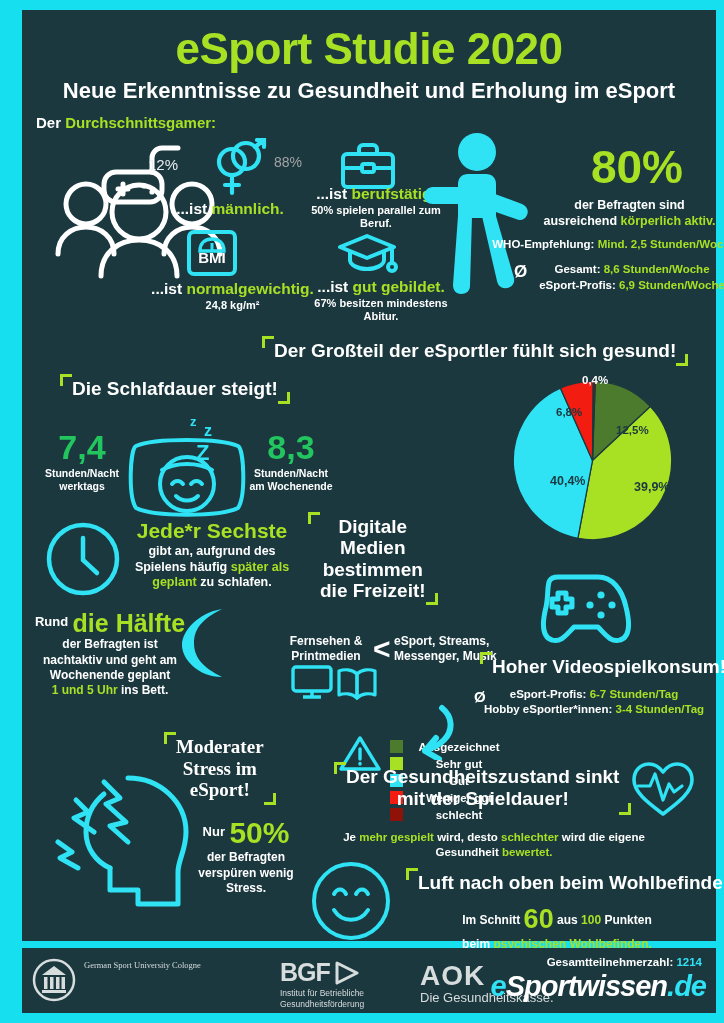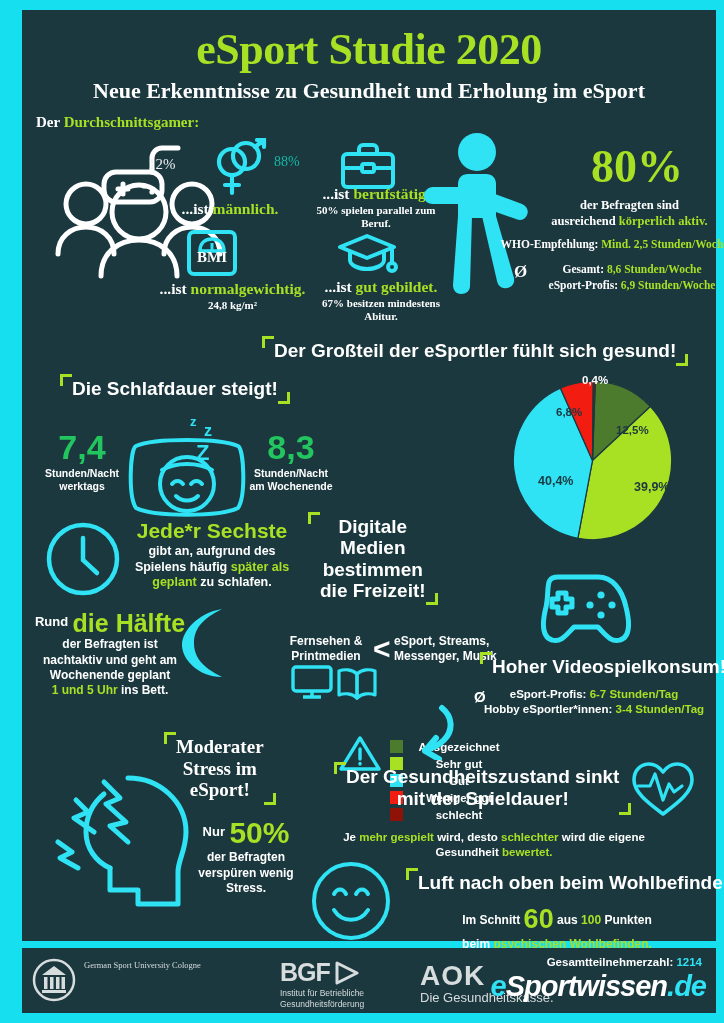--- a/index.html
+++ b/index.html
@@ -2,30 +2,30 @@
 <html><head>
 <meta charset="utf-8">
 <style>
   html,body{margin:0;padding:0;background:#0a1416;}
   body{font-family:"Liberation Sans",sans-serif;}
   #page{position:relative;width:724px;height:1023px;background:#16e0f0;overflow:hidden;}
   .panel{position:absolute;background:#1b383f;}
   .lime{color:#a8e024;}
 
   
-  #hdr{left:22px;top:10px;width:694px;height:343px;font-family:Liberation Serif, serif;}
+  #hdr{left:22px;top:10px;width:694px;height:343px;}
   #title{position:absolute;left:0;top:14px;width:694px;text-align:center;
          font-size:44px;font-weight:bold;color:#a8e024;letter-spacing:-.5px;}
   #subtitle{position:absolute;left:0;top:68px;width:694px;text-align:center;
          font-size:22px;font-weight:bold;color:#ffffff;}
   #avg-label{position:absolute;left:14px;top:104px;font-size:15px;font-weight:bold;color:#fff;}
   #avg-label .g{color:#a8e024;}
 
   .pctL{position:absolute;left:126px;top:146px;font-size:15px;color:#e9eef0;}
-  .pctR{position:absolute;left:252px;top:144px;font-size:14px;color:#14b8a6;}
+  .pctR{position:absolute;left:252px;top:144px;font-size:14px;color:#a3a3a3;}
 
   .cap{position:absolute;text-align:center;line-height:1.15;}
   .cap .hl{color:#a8e024;}
   .cap .t1{font-size:15.5px;font-weight:bold;color:#fff;}
   .cap .t2{font-size:11px;font-weight:bold;color:#fff;display:block;margin-top:1px;}
 
   #big80{position:absolute;left:520px;top:130px;width:190px;text-align:center;
          font-size:46px;font-weight:bold;color:#a8e024;}
   #big80sub{position:absolute;left:500px;top:188px;width:215px;text-align:center;
          font-size:12.5px;font-weight:bold;color:#fff;line-height:1.25;}
@@ -257,21 +257,21 @@
           <path d="M100,100 L170.20995535544037,34.52815743400015 A96,96 0 0,1 82.27479769060224,194.3494419861131 Z" fill="#a8e024" stroke="#1b383f" stroke-width="1.5"></path>
           <path d="M100,100 L82.27479769060224,194.3494419861131 A96,96 0 0,1 61.07577309518952,12.245202069272437 Z" fill="#2fe3f5" stroke="#1b383f" stroke-width="1.5"></path>
           <path d="M100,100 L61.07577309518952,12.245202069272437 A96,96 0 0,1 100.93827406712792,4.004585308594272 Z" fill="#f21c11" stroke="#1b383f" stroke-width="1.5"></path>
           <path d="M100,100 L100.93827406712792,4.004585308594272 A96,96 0 0,1 103.35035168344012,4.05848060616681 Z" fill="#8e1208" stroke="#1b383f" stroke-width="1.5"></path>
         </svg>
     </div>
     <div class="pieLbl" style="left:560px;top:52px;color:#ffffff;">0,4%</div>
     <div class="pieLbl" style="left:534px;top:84px;color:#1b383f;">6,8%</div>
     <div class="pieLbl" style="left:594px;top:102px;color:#1b383f;">12,5%</div>
     <div class="pieLbl" style="left:612px;top:158px;color:#1b383f;font-size:12.5px;">39,9%</div>
-    <div class="pieLbl" style="left:516px;top:152px;color:#1b383f;font-size:12.5px;">40,4%</div>
+    <div class="pieLbl" style="left:528px;top:152px;color:#1b383f;font-size:12.5px;">40,4%</div>
 
     <div style="position:absolute;left:22px;top:198px;">
       <svg width="78" height="78" viewBox="0 0 78 78">
         <circle cx="39" cy="39" r="34" fill="none" stroke="#2fe3f5" stroke-width="4.5"></circle>
         <path d="M39 18v22l14 13" fill="none" stroke="#2fe3f5" stroke-width="4.5" stroke-linecap="round"></path>
       </svg>
     </div>
     <div style="position:absolute;left:95px;top:198px;width:190px;text-align:center;">
       <div style="font-size:21px;font-weight:bold;color:#a8e024;line-height:1.05;">Jede*r Sechste</div>
       <div style="font-size:12.5px;font-weight:bold;color:#fff;line-height:1.25;margin-top:2px;">

